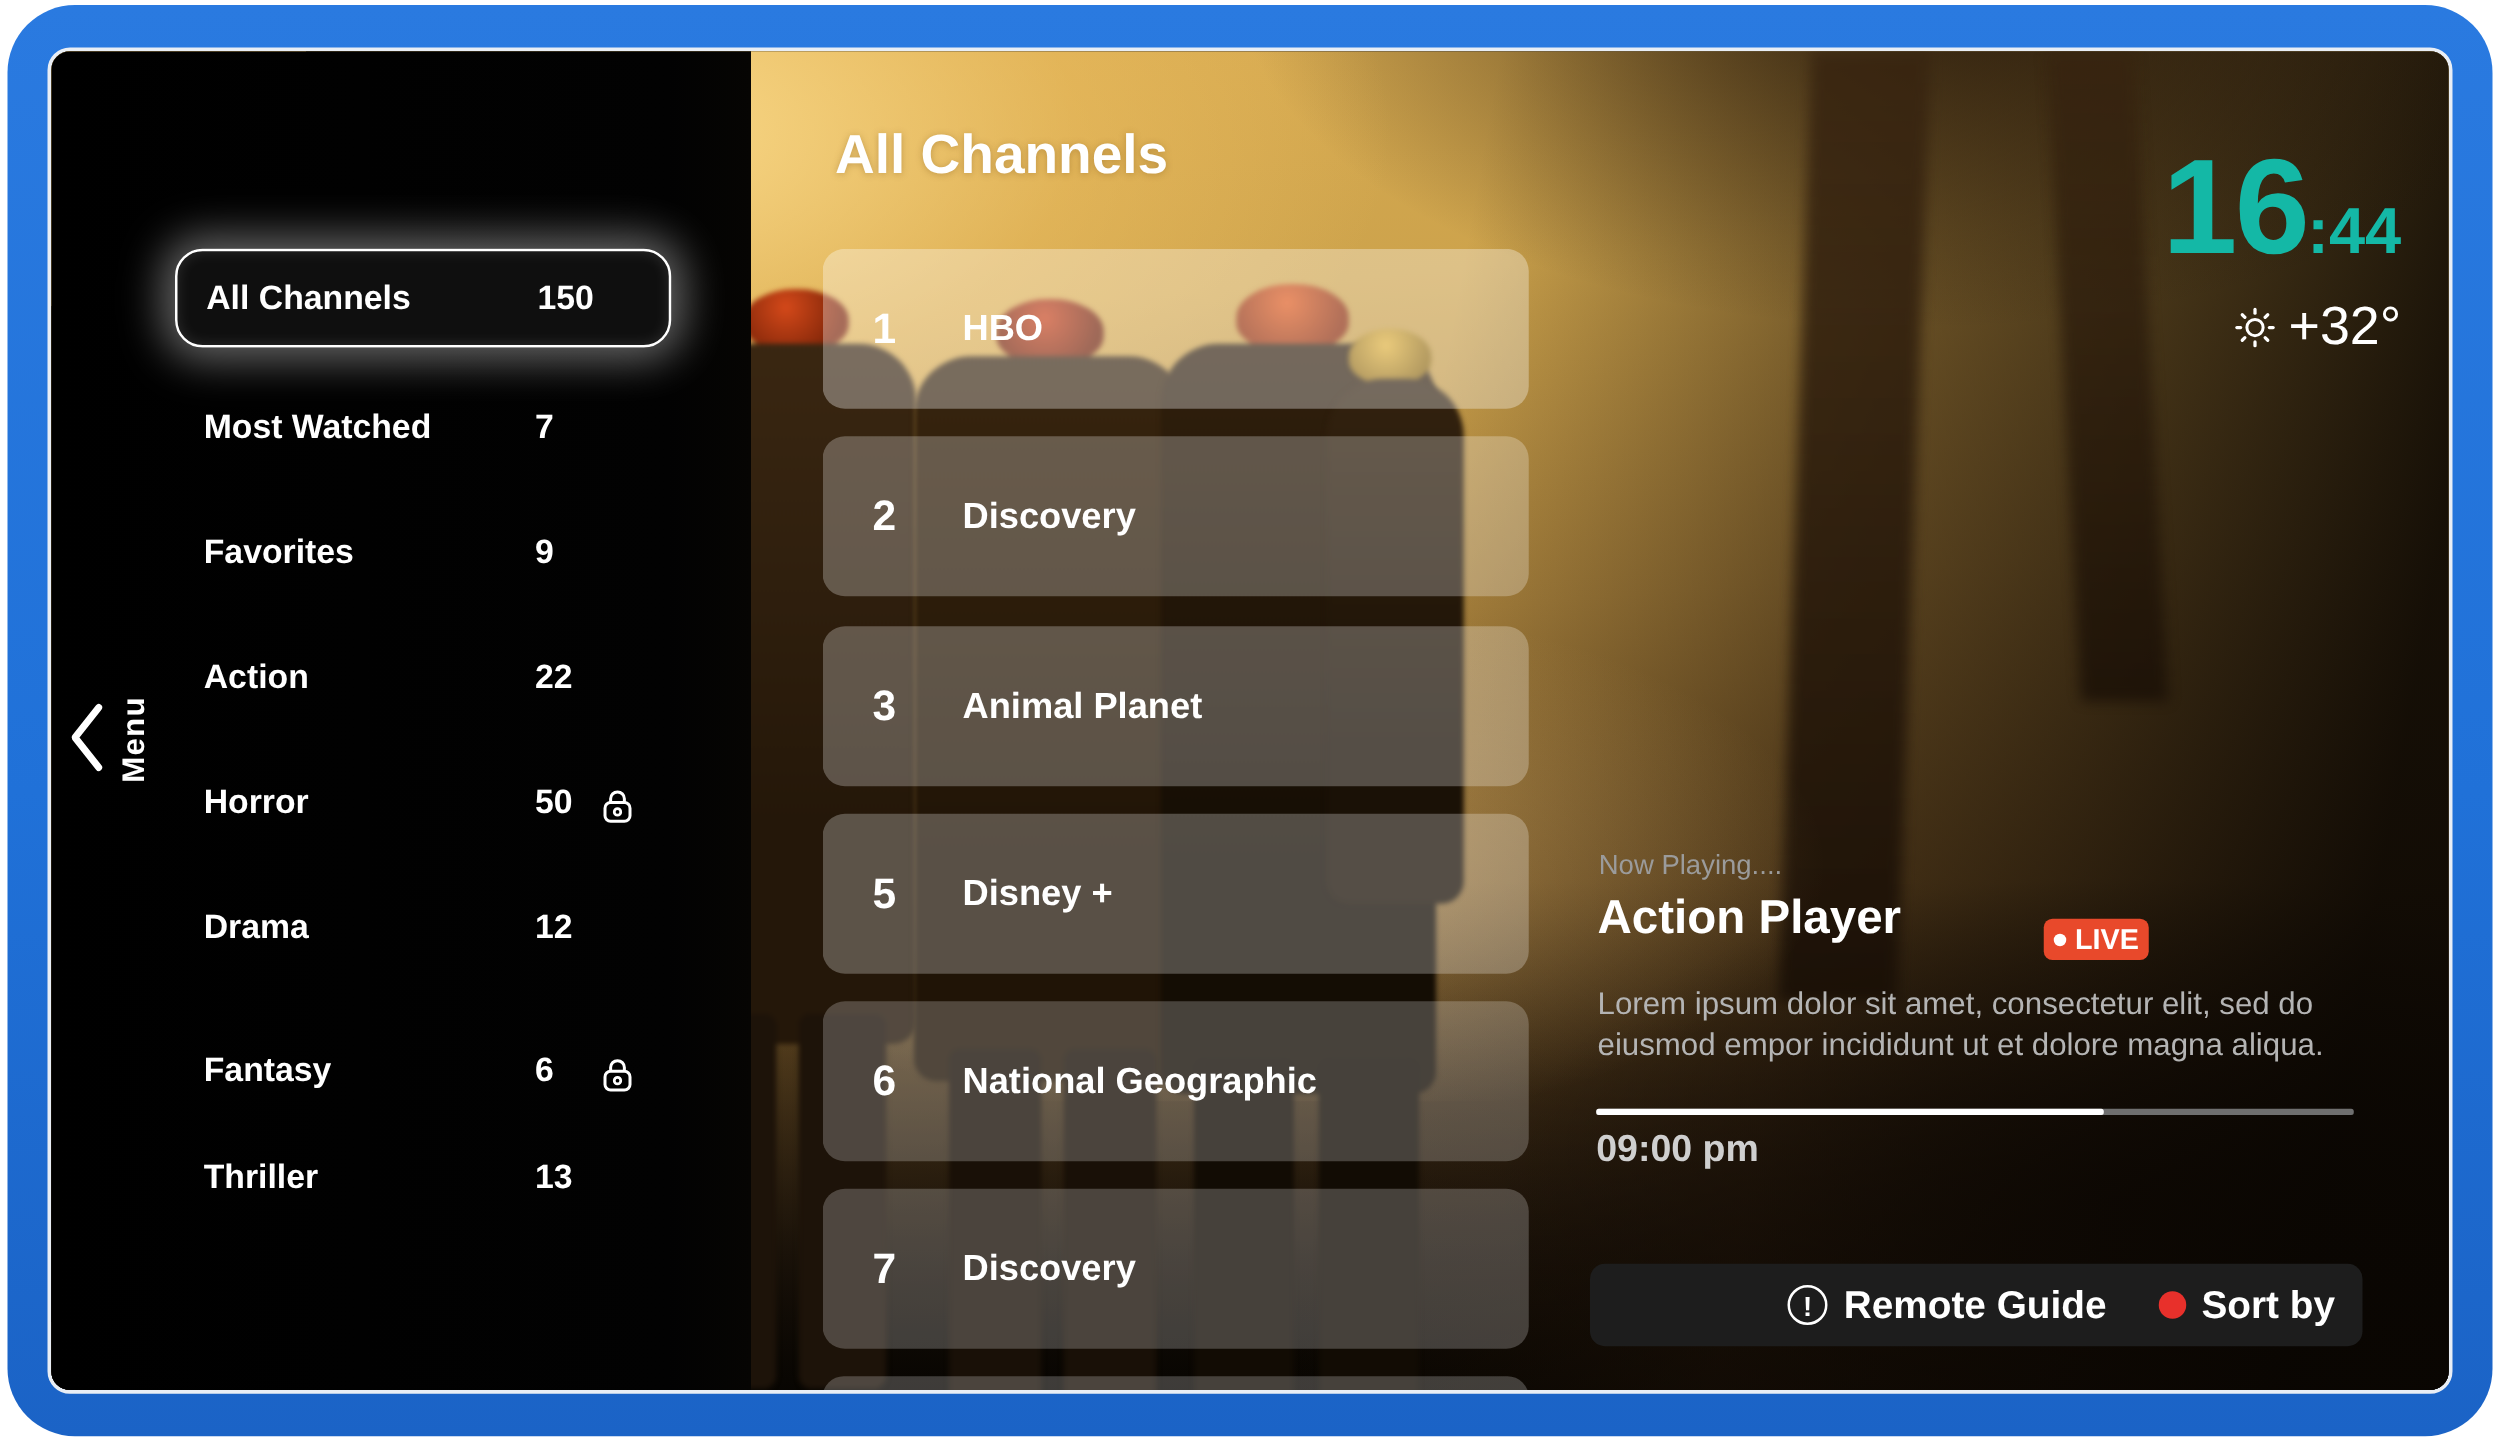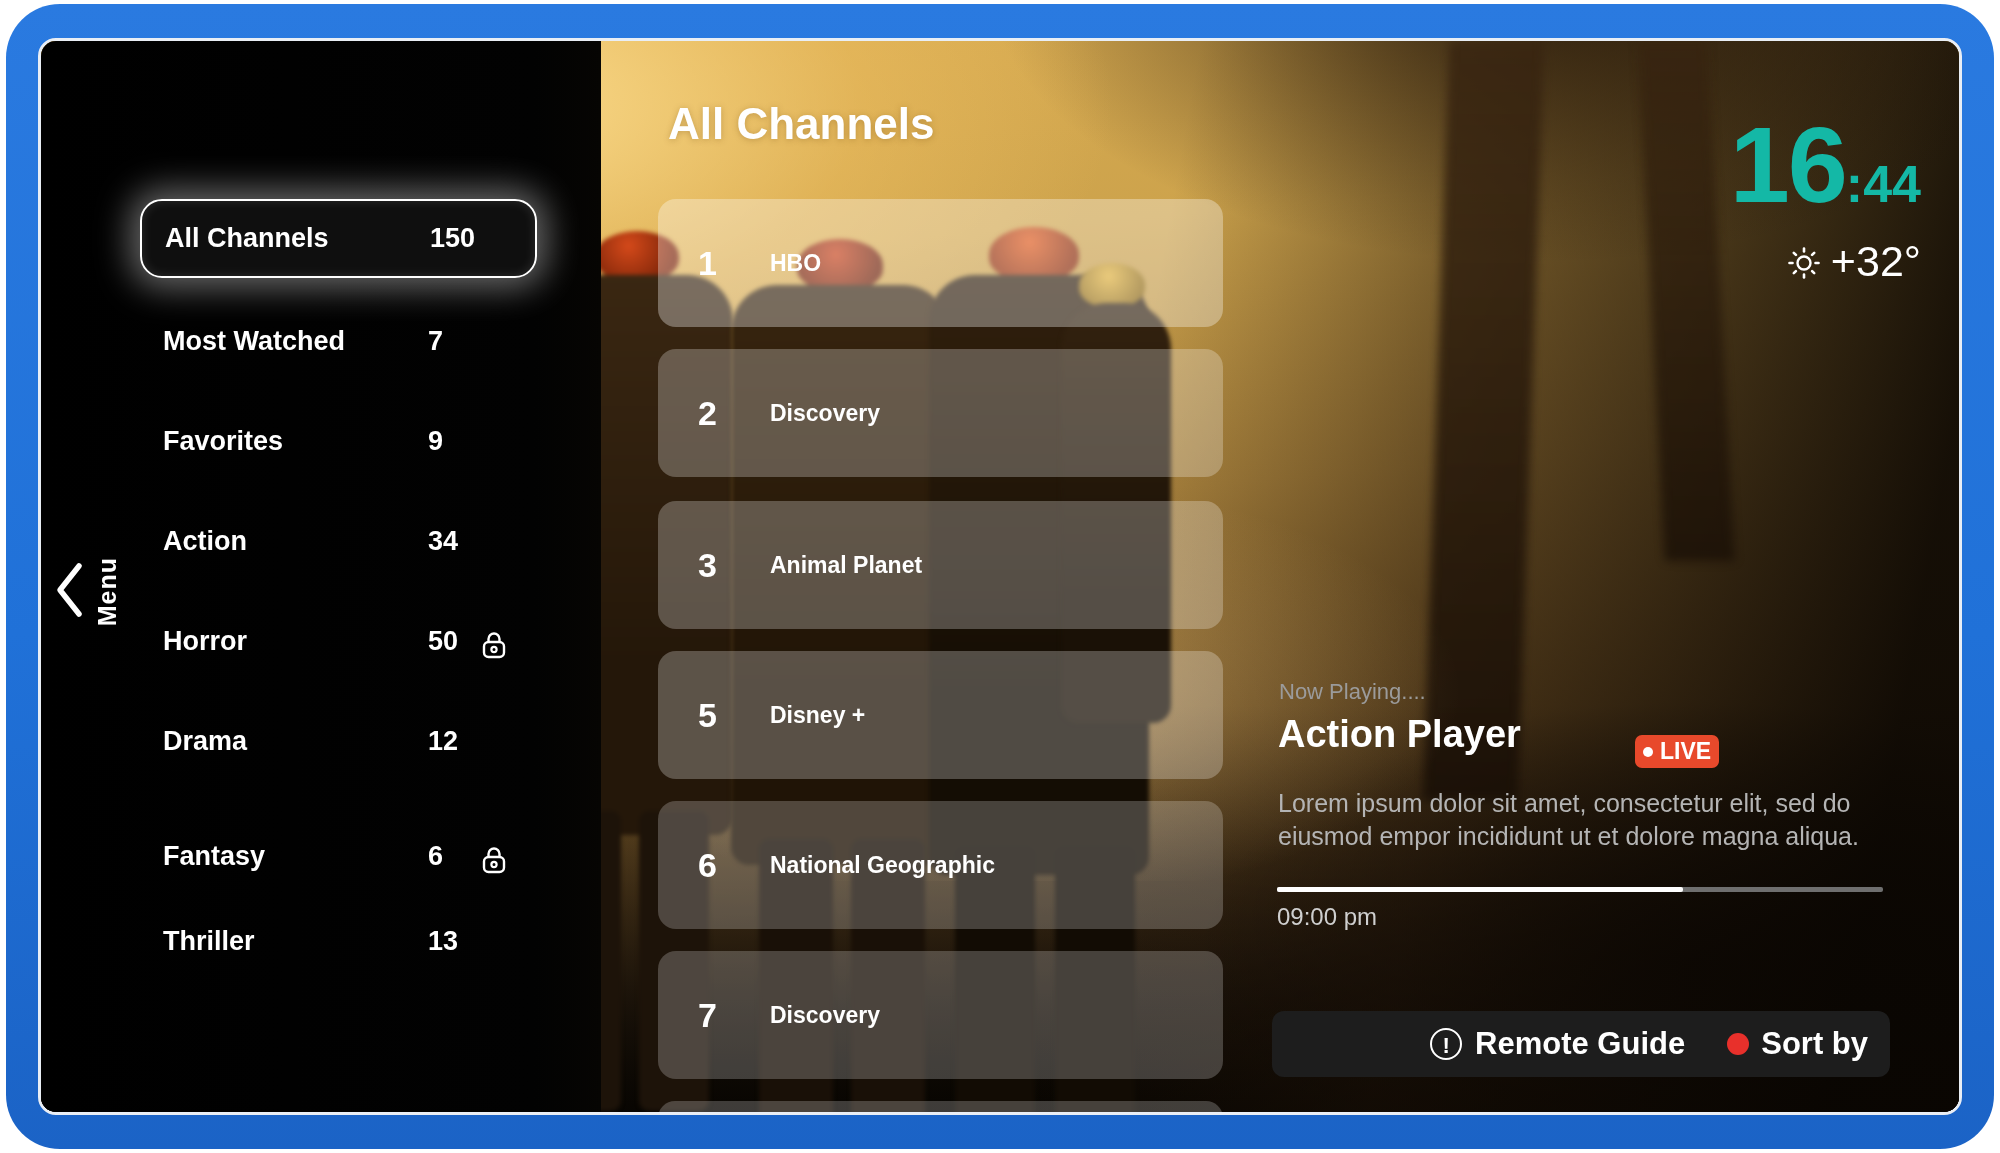--- a/index.html
+++ b/index.html
@@ -69,21 +69,21 @@
   .chev{position:absolute;left:14px;top:40px;}
   .menu-label{position:absolute;left:52px;top:36px;color:#fff;font-weight:bold;font-size:25px;
     writing-mode:vertical-rl;transform:rotate(180deg);letter-spacing:1px;}
 
   
   .main-heading{position:absolute;left:627px;top:58px;z-index:2;color:#fff;font-weight:bold;font-size:44px;
     text-shadow:0 1px 6px rgba(120,80,20,.35);}
   .ch-row{position:absolute;left:617px;width:565px;height:128px;border-radius:18px;z-index:2;
     background:rgba(255,255,255,.26);}
   .ch-row .ch-num{position:absolute;left:40px;top:0;height:128px;line-height:128px;color:#fff;font-weight:bold;font-size:34px;}
-  .ch-row .ch-name{position:absolute;left:112px;top:0;height:128px;line-height:128px;color:#fff;font-weight:bold;font-size:23px;}
+  .ch-row .ch-name{position:absolute;left:112px;top:0;height:128px;line-height:128px;color:#fff;font-weight:bold;font-size:29px;}
   .r1{top:158px;background:rgba(255,255,255,.33);}
   .r2{top:308px;}
   .r3{top:460px;}
   .r4{top:610px;}
   .r5{top:760px;background:rgba(255,255,255,.22);}
   .r6{top:910px;background:rgba(255,255,255,.22);}
   .r7{top:1060px;height:17px;border-radius:18px 18px 0 0;background:rgba(255,255,255,.22);}
 
   
   .clock{position:absolute;left:1560px;top:70px;width:320px;text-align:right;z-index:2;color:#14b8a6;}
@@ -94,21 +94,21 @@
 
   .now-label{position:absolute;left:1238px;top:638px;z-index:2;color:#9b9b9b;font-size:22px;}
   .np-title{position:absolute;left:1237px;top:672px;z-index:2;color:#fff;font-weight:bold;font-size:38px;}
   .live-badge{position:absolute;left:1594px;top:694px;width:84px;height:33px;border-radius:7px;z-index:2;
     background:#e8492b;color:#fff;font-weight:bold;font-size:23px;text-align:center;line-height:33px;}
   .live-badge .dot{display:inline-block;width:10px;height:10px;border-radius:50%;background:#fff;vertical-align:2px;margin-right:7px;}
   .np-desc{position:absolute;left:1237px;top:746px;width:612px;z-index:2;color:#b4b4b4;font-size:25px;line-height:1.32;}
 
   .progress{position:absolute;left:1236px;top:846px;width:606px;height:5px;background:#6f6f6f;z-index:2;border-radius:2px;}
   .progress .fill{position:absolute;left:0;top:0;height:5px;background:#fff;border-radius:2px;}
-  .time-start{position:absolute;left:1236px;top:862px;z-index:2;color:#cfcfcf;font-size:24px;}
+  .time-start{position:absolute;left:1236px;top:862px;z-index:2;color:#cfcfcf;font-size:30px;font-weight:bold;}
   .time-end{position:absolute;left:1236px;top:862px;width:606px;text-align:right;z-index:2;color:#cfcfcf;font-size:23px;}
 
   .bottom-bar{position:absolute;left:1231px;top:970px;width:618px;height:66px;border-radius:12px;z-index:2;
     background:#1d1d1d;display:flex;align-items:center;justify-content:flex-end;padding-right:22px;box-sizing:border-box;}
   .bb-btn{display:flex;align-items:center;color:#fff;font-weight:bold;font-size:31px;cursor:pointer;}
   .bb-btn + .bb-btn{margin-left:42px;}
   .info-ic{display:inline-block;width:32px;height:32px;border:2.5px solid #fff;border-radius:50%;
     text-align:center;line-height:32px;font-size:22px;font-weight:bold;margin-right:13px;box-sizing:border-box;}
   .red-dot{display:inline-block;width:22px;height:22px;border-radius:50%;background:#e8302b;margin-right:12px;}
 </style>
@@ -184,21 +184,21 @@
       <div class="side-item" style="top:275px;z-index:3;">
         <span class="lbl">Most Watched</span>
         <span class="cnt">7</span>
       </div>
       <div class="side-item" style="top:375px;z-index:3;">
         <span class="lbl">Favorites</span>
         <span class="cnt">9</span>
       </div>
       <div class="side-item" style="top:475px;z-index:3;">
         <span class="lbl">Action</span>
-        <span class="cnt">34</span>
+        <span class="cnt">22</span>
       </div>
       <div class="side-item" style="top:575px;z-index:3;">
         <span class="lbl">Horror</span>
         <span class="cnt">50</span>
         <span class="lock">
           <svg width="30" height="30" viewBox="0 0 30 30">
               <rect x="5" y="12" width="20" height="15" rx="4.5" fill="none" stroke="#fff" stroke-width="2.4"></rect>
               <path d="M9.5 12 V9 a5.5 5.5 0 0 1 11 0 V12" fill="none" stroke="#fff" stroke-width="2.4"></path>
               <circle cx="15" cy="19.5" r="2.6" fill="none" stroke="#fff" stroke-width="2.2"></circle>
             </svg>

